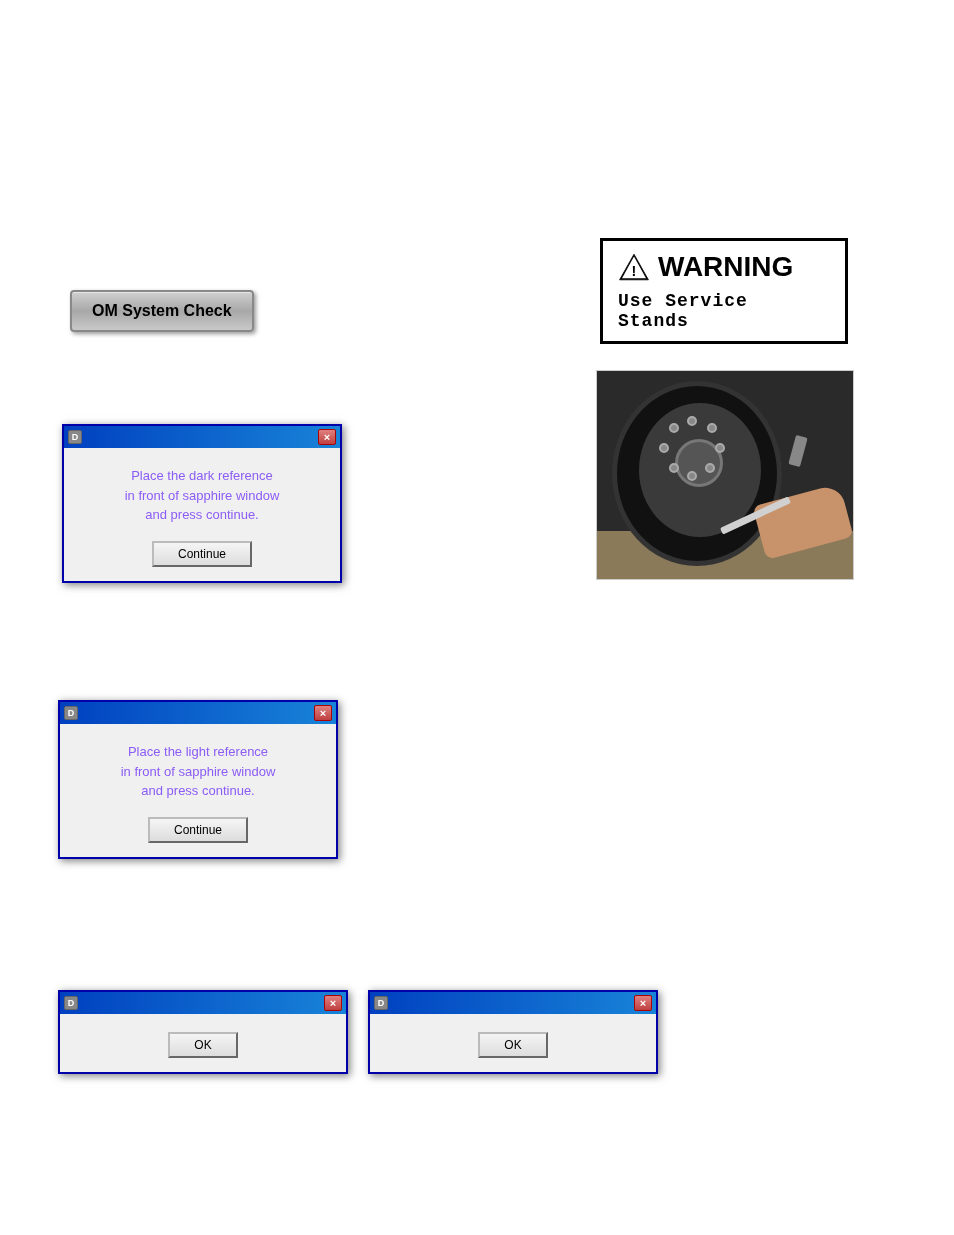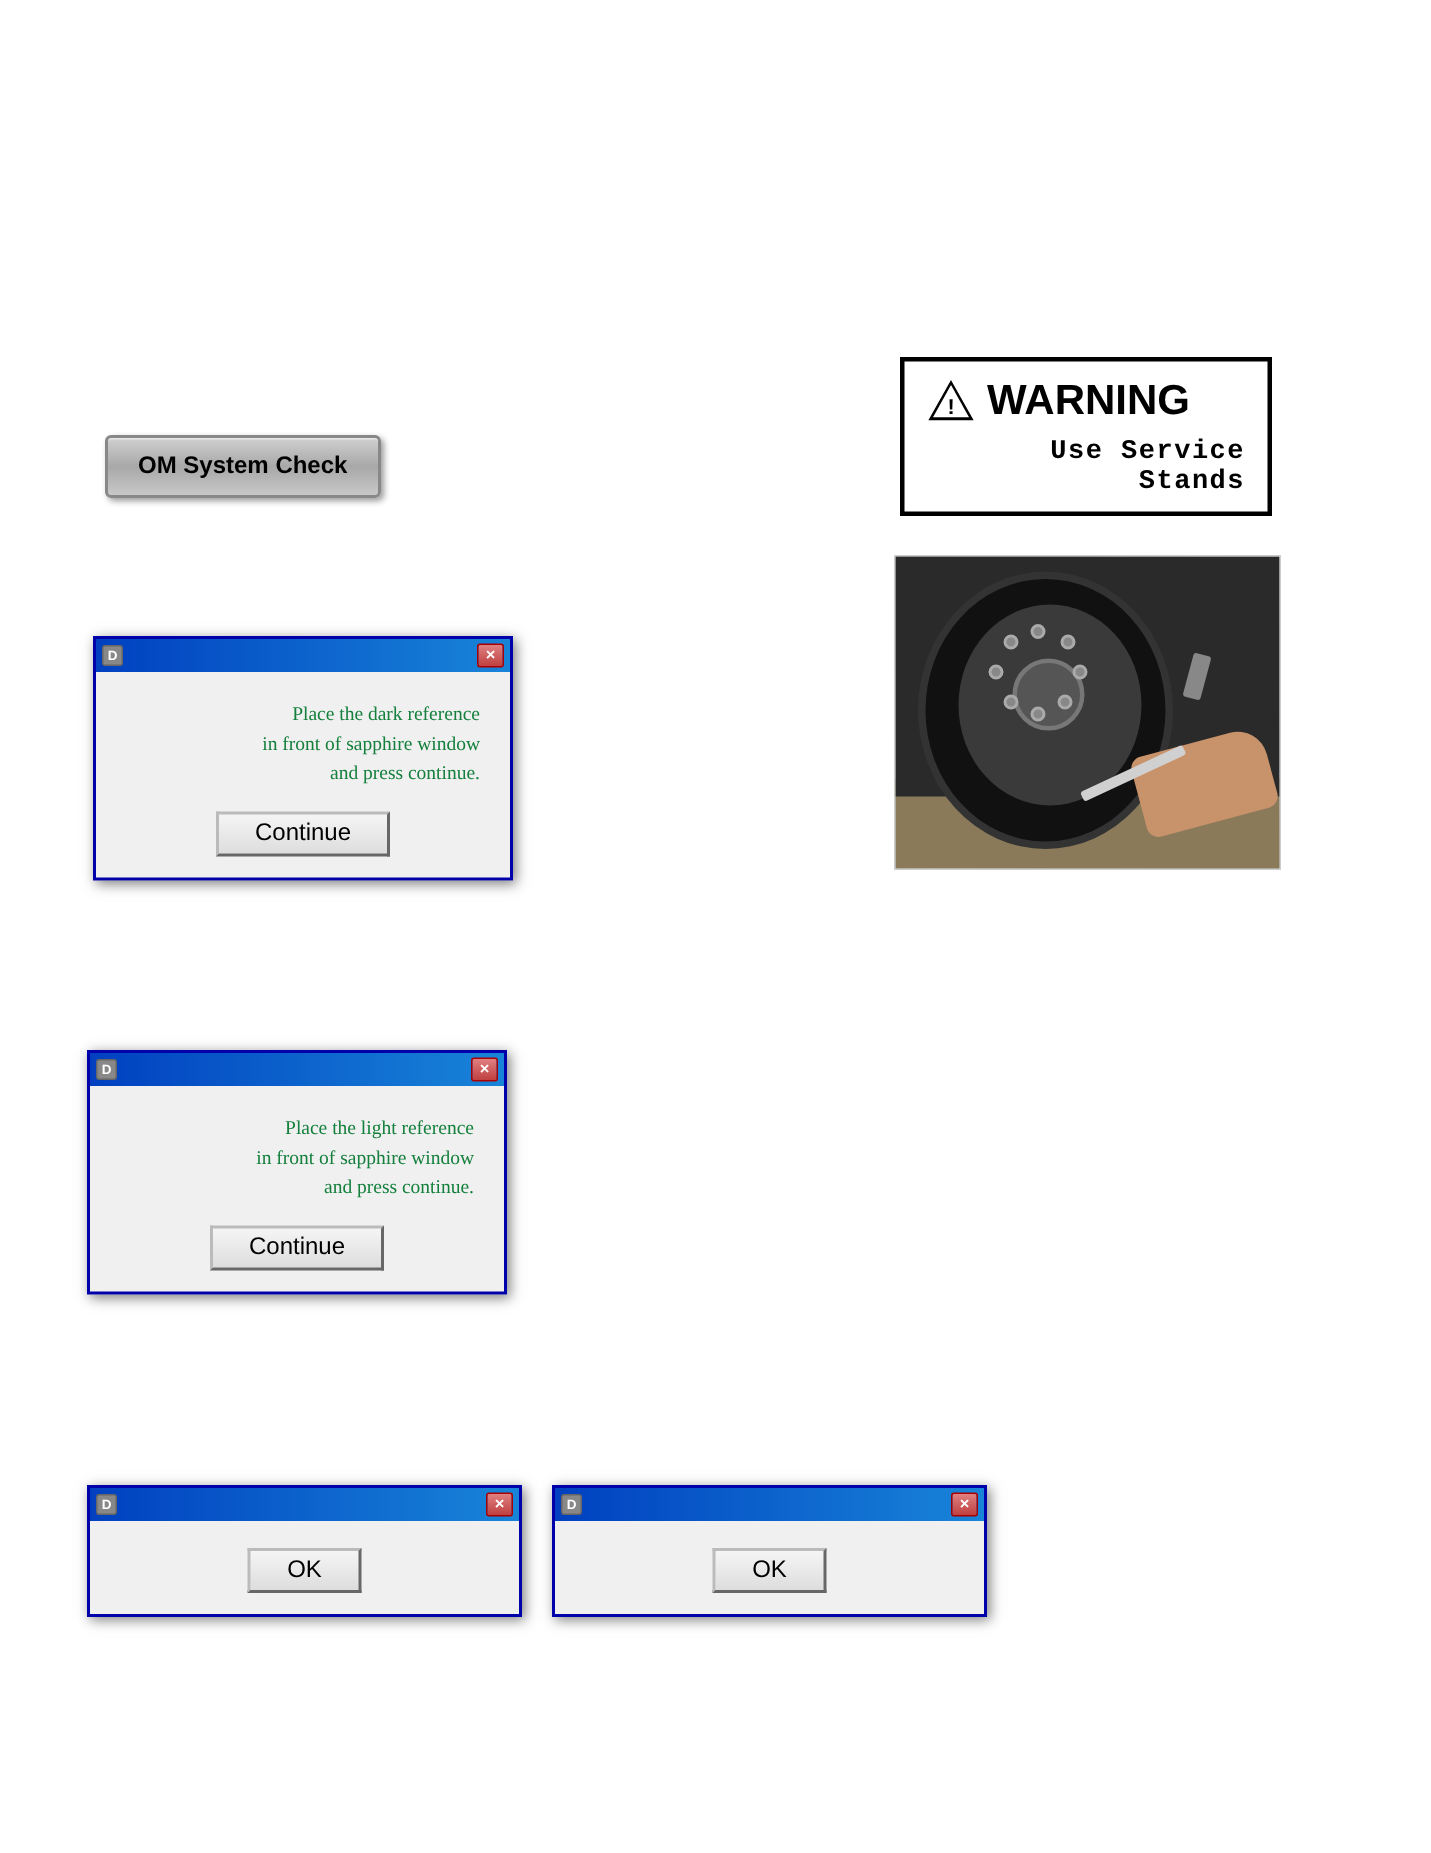--- a/index.html
+++ b/index.html
@@ -51,21 +51,21 @@
     }
     .warning-triangle {
       width: 32px;
       height: 32px;
       flex-shrink: 0;
     }
     .warning-subtitle {
       font-size: 18px;
       font-weight: bold;
       color: #000;
-      text-align: right;
+      text-align: left;
       font-family: 'Courier New', monospace;
       letter-spacing: 1px;
     }
 
     
     .tire-image {
       position: absolute;
       left: 596px;
       top: 370px;
       width: 258px;
@@ -130,31 +130,30 @@
       align-items: center;
       justify-content: center;
       cursor: pointer;
     }
     .dialog-body {
       padding: 18px 20px 14px 20px;
       text-align: center;
     }
     .dialog-text {
       font-size: 13px;
-      color: #15803d;
+      color: #8b5cf6;
       line-height: 1.5;
       margin-bottom: 16px;
-      text-align: right;
-      font-family: Liberation Serif, serif;
+      text-align: center;
     }
     .dialog-btn {
       background: linear-gradient(to bottom, #f5f5f5, #ddd);
       border: 2px outset #bbb;
       padding: 4px 24px;
-      font-size: 16px;
+      font-size: 12px;
       cursor: pointer;
       min-width: 70px;
     }
 
     
     .dialog-1 {
       left: 62px;
       top: 424px;
       width: 280px;
     }

